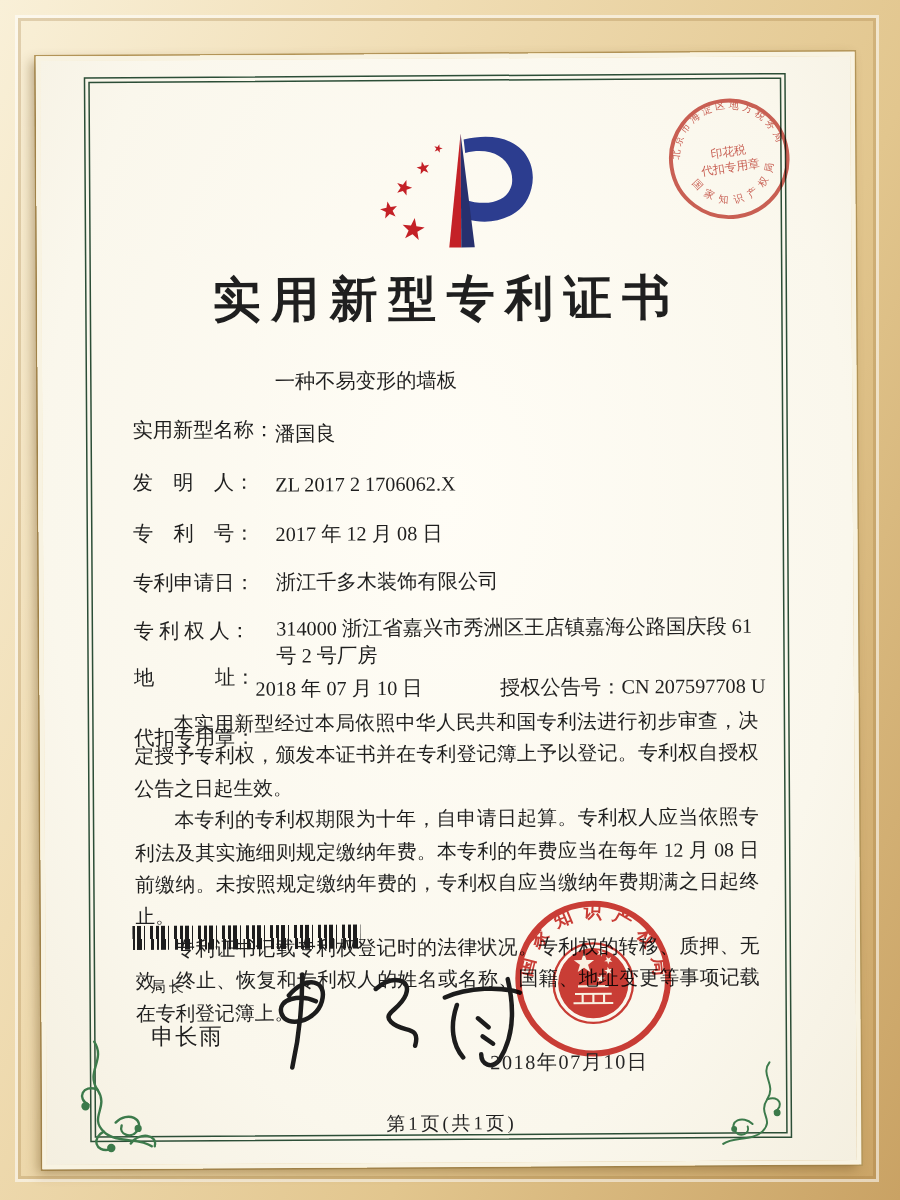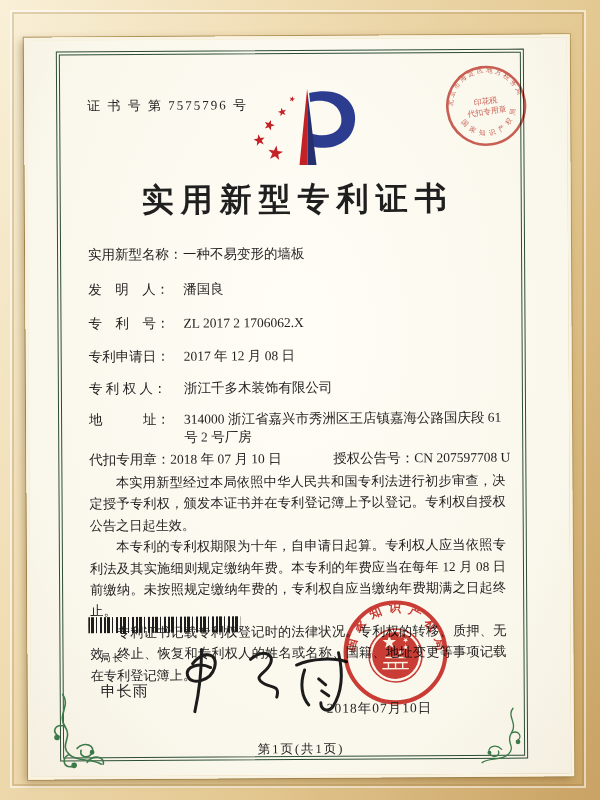--- a/index.html
+++ b/index.html
@@ -22,21 +22,21 @@
     transform:rotate(-0.35deg);
     color:#1f1f1f;
   }
   .border-box{position:absolute;left:29px;top:11px;width:466px;height:708px;border:1px solid #2c4e37;}
   .border-box::after{content:"";position:absolute;inset:2px;border:1px solid #2c4e37;}
   .cert-no{position:absolute;left:60px;top:57px;font-size:13px;letter-spacing:2px;}
   .logo{position:absolute;left:220px;top:46px;width:118px;height:88px;}
   .title{position:absolute;left:0;top:139px;width:100%;text-align:center;
          font-size:32px;font-weight:bold;letter-spacing:7px;}
   .field-row{position:absolute;left:60px;width:420px;font-size:13.5px;line-height:1.35;}
-  .field-row .lbl{display:inline-block;min-width:95px;vertical-align:top;}
+  .field-row .lbl{display:inline-block;min-width:95px;vertical-align:top;margin-top:32px;}
   .field-row .val{display:inline-block;max-width:310px;vertical-align:top;}
   .row-grant .pair-right{position:absolute;left:244px;top:0;white-space:nowrap;}
   .paras{position:absolute;left:60px;top:432px;width:416px;font-size:13.2px;
          line-height:21.4px;text-align:justify;}
   .paras p{margin:0;text-indent:2em;}
   .barcode{
     position:absolute;left:58px;top:577px;width:152px;height:16px;
     background:repeating-linear-gradient(90deg,
       #1d1d1d 0 1.5px,transparent 1.5px 3px,
       #1d1d1d 3px 6px,transparent 6px 7.5px,
@@ -57,21 +57,20 @@
 </style>
 </head>
 <body>
 
 <div class="frame-lip"></div>
 
 <div class="paper">
 
   <div class="border-box"></div>
 
-  <div class="cert-no">证 书 号 第 7575796 号</div>
 
   <svg class="logo" viewBox="0 0 118 88">
     <defs>
       <path id="star" d="M0,-10 L2.35,-3.24 9.51,-3.09 3.8,1.24 5.88,8.09 0,4 -5.88,8.09 -3.8,1.24 -9.51,-3.09 -2.35,-3.24 Z"></path>
     </defs>
     <path d="M62,8 C98,0 112,22 107,41 C102,62 78,66 64,61 L62,48 C80,54 92,48 94,38 C96,24 84,12 63,17 Z" fill="#2c3d8f"></path>
     <polygon points="60,4 52,80 60,80" fill="#c42127"></polygon>
     <polygon points="60,4 60,80 69,80" fill="#27306e"></polygon>
     <g fill="#c42127">
       <use href="#star" transform="translate(45,14) scale(0.30) rotate(15)"></use>

